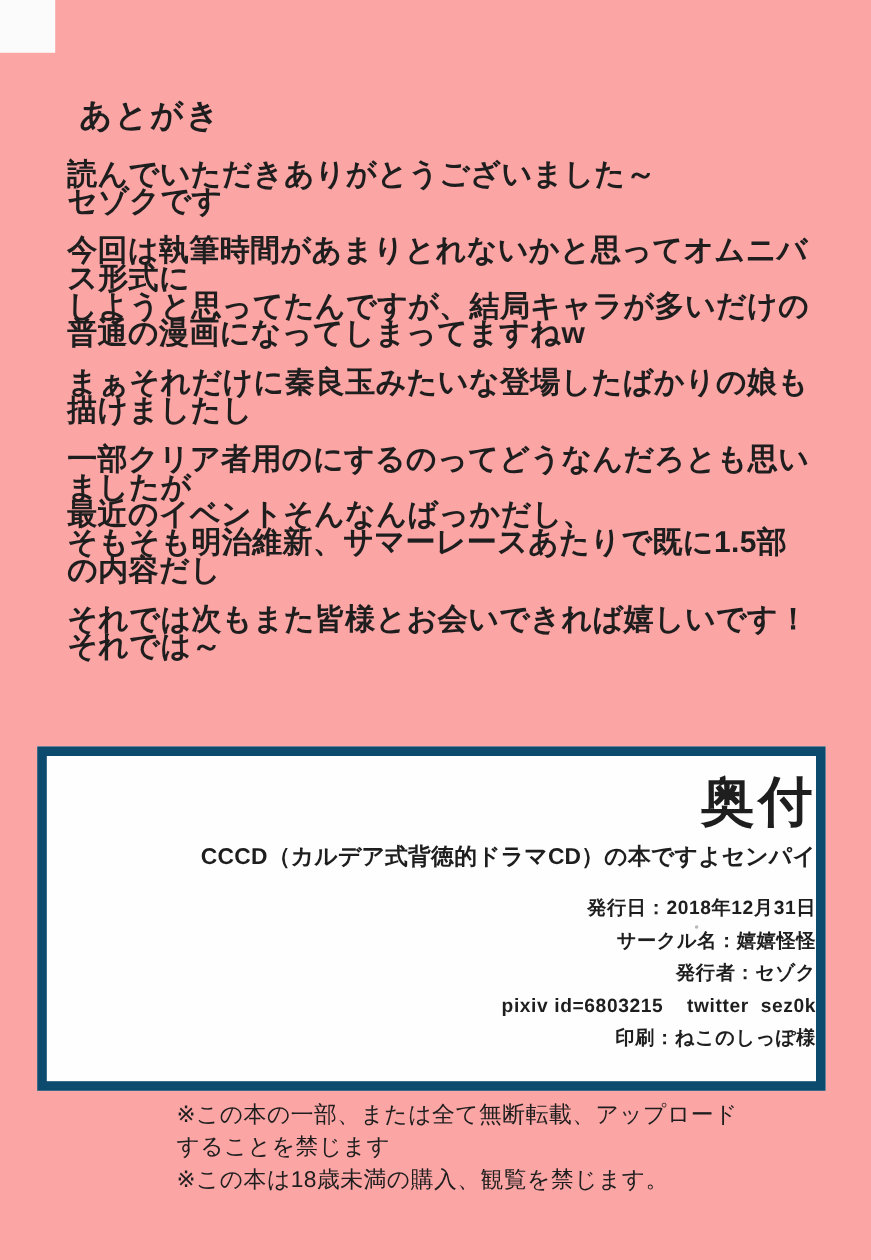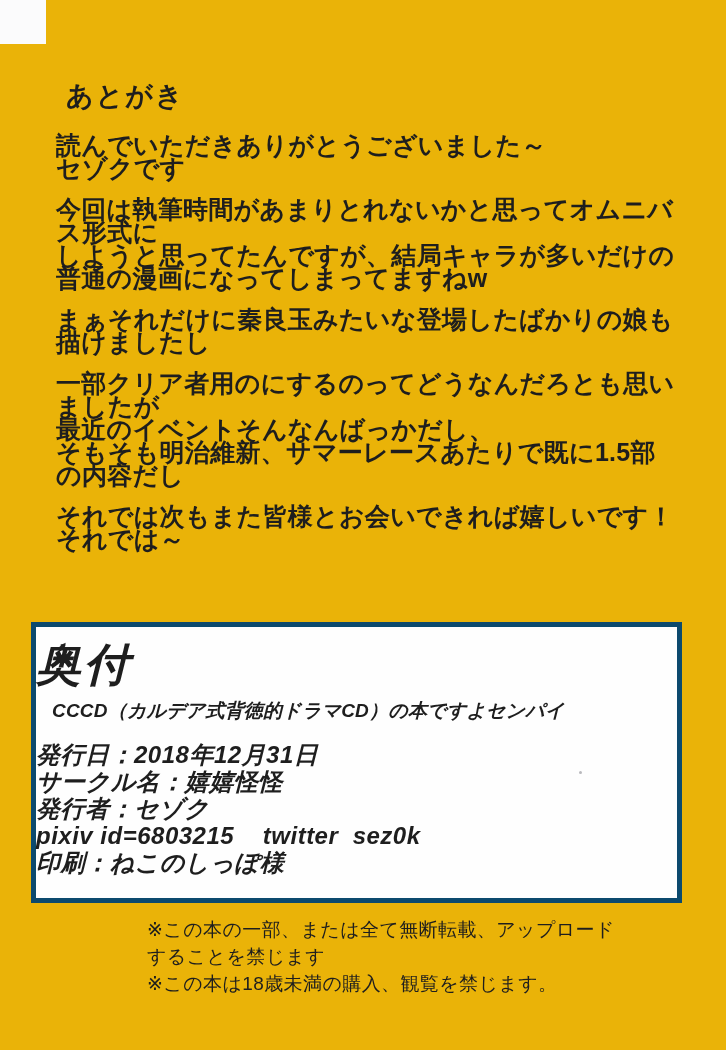--- a/index.html
+++ b/index.html
@@ -11,21 +11,21 @@
     height: 1050px;
     background: #ffffff;
     font-family: "Liberation Sans", "DejaVu Sans", sans-serif;
     color: #1e1e1e;
     -webkit-font-smoothing: antialiased;
   }
   .page {
     position: relative;
     width: 726px;
     height: 1050px;
-    background: #eab308;
+    background: #fca5a5;
     overflow: hidden;
   }
   
   .scan-corner {
     position: absolute;
     left: 0; top: 0;
     width: 46px; height: 44px;
     background: #fbfbfc;
   }
   .afterword-title {
@@ -53,46 +53,45 @@
   }
   .para .line {
     white-space: pre-wrap;
   }
   .colophon {
     position: absolute;
     left: 31px;
     top: 622px;
     width: 641px;
     height: 271px;
-    border: 5px solid #0c4a6e;
+    border: 8px solid #0c4a6e;
     background: #fefefe;
-    text-align: left;
+    text-align: right;
     box-sizing: content-box;
-    font-style: italic;
   }
   .colophon-title {
     margin-top: 12px;
     font-size: 45px;
     font-weight: bold;
     line-height: 1.15;
     letter-spacing: 3px;
   }
   .colophon-subtitle {
     margin-top: 7px;
     font-size: 19px;
     font-weight: bold;
     letter-spacing: 0.2px;
     white-space: pre-wrap;
     margin-left: 16px;
   }
   .colophon-details {
     margin-top: 17px;
   }
   .colophon-line {
-    font-size: 24px;
+    font-size: 16px;
     font-weight: bold;
     line-height: 27px;
     letter-spacing: 0.5px;
     white-space: pre-wrap;
   }
   .disclaimer {
     position: absolute;
     left: 147px;
     top: 916px;
     width: 520px;

